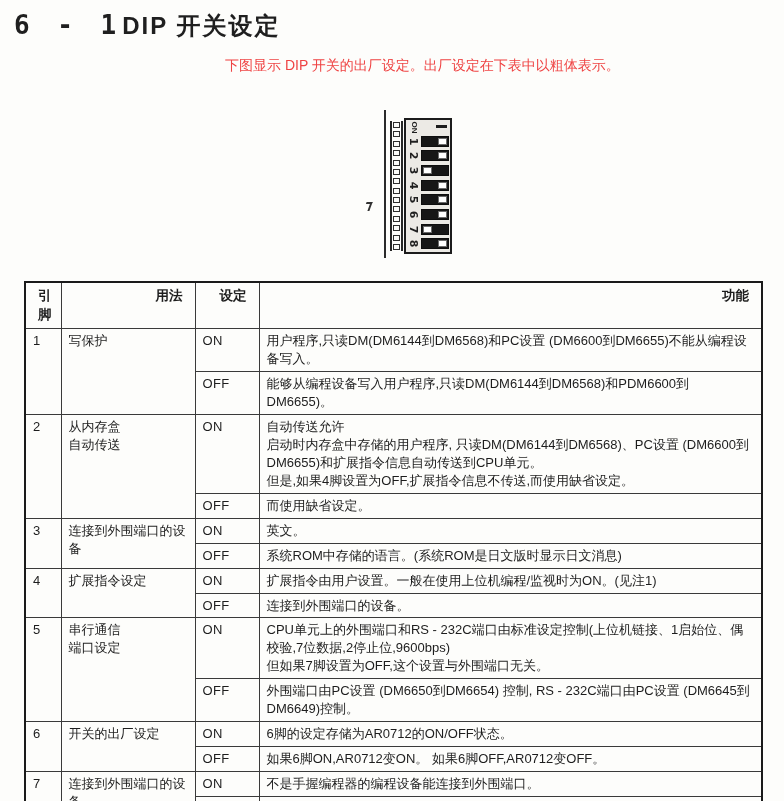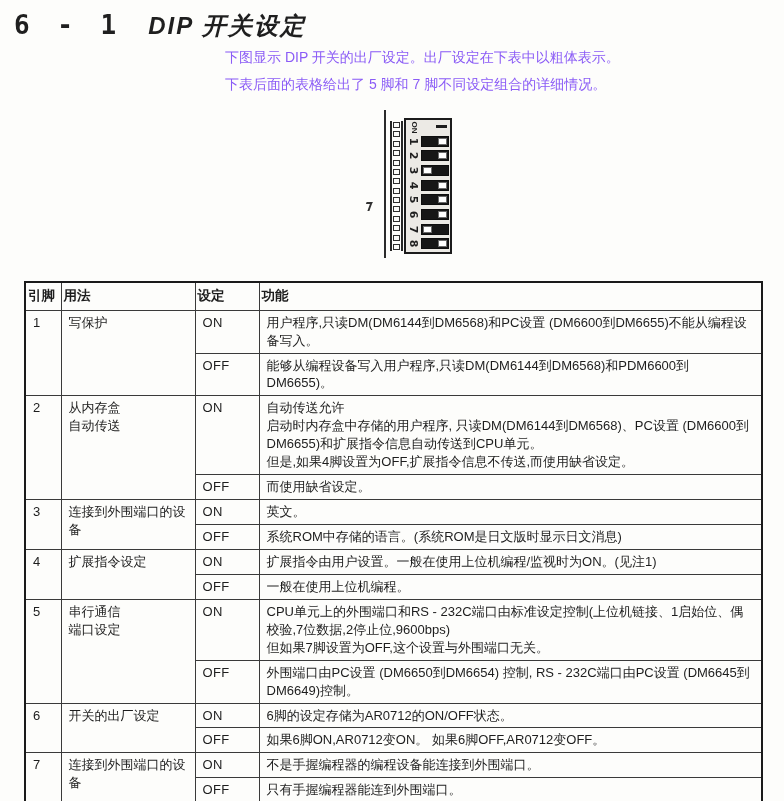--- a/index.html
+++ b/index.html
@@ -6,24 +6,24 @@
   html,body { width:784px; height:801px; }
   body {
     font-family:"Liberation Sans","DejaVu Sans",sans-serif;
     background:#fdfdfb; color:#1f1f1f; overflow:hidden;
   }
   .page { position:relative; width:784px; height:801px;border-radius:25px; }
 
   
   .doc-title { position:absolute; top:10px; left:14px; display:flex; align-items:baseline; }
   .sec-num { font-size:26px; font-weight:bold; letter-spacing:6px; font-family:"DejaVu Sans Mono",monospace; }
-  .sec-title { font-size:24px; font-weight:bold; margin-left:26px; letter-spacing:2px;font-style:italic; }
-
-  
-  .intro { position:absolute; top:44px; left:225px; font-size:14px; line-height:27px; color:#8b5cf6; }
+  .sec-title { font-size:24px; font-weight:bold; letter-spacing:2px; }
+
+  
+  .intro { position:absolute; top:52px; left:225px; font-size:14px; line-height:27px; color:#ef4444; }
 
   
   .figure { position:absolute; left:363px; top:110px; width:95px; height:150px; }
   .stray-mark { position:absolute; left:2px; top:92px; width:6px; height:9px;
     border-right:2px solid #333; border-top:2px solid #333; transform:skewX(-20deg); }
   .pcb-line { position:absolute; left:21px; top:0; width:2px; height:148px; background:#2b2b2b; }
   .ladder { position:absolute; left:27px; top:11px; width:13px; height:130px;
     border-left:2px solid #262626; border-right:2px solid #262626;
     display:flex; flex-direction:column; justify-content:space-between; padding:1px 0; }
   .rung { width:7px; height:6px; margin:0 auto; border:1px solid #2e2e2e; background:#fbfbf9; }
@@ -43,40 +43,39 @@
   .sw-row[data-pos="right"] .slider { right:1px; }
 
   
   table.dip { position:absolute; left:24px; top:281px; width:737px;
     border-collapse:collapse; table-layout:fixed;
     border:2px solid #1a1a1a; background:#fdfdfb; }
   table.dip th, table.dip td {
     border:1px solid #3a3a3a; vertical-align:top;
     font-size:13px; line-height:1.38; padding:3px 7px; color:#1d1d1d;
   }
-  table.dip th { font-weight:bold; text-align:left; padding:4px 2px; font-size:13.5px; }
+  table.dip th { font-weight:bold; text-align:right; padding:4px 12px; font-size:13.5px; }
   col.c-pin { width:36px; } col.c-usage { width:134px; }
   col.c-set { width:64px; } col.c-func { width:503px; }
   td.pin-cell { padding-left:8px; }
   td.usage-cell, td.func-cell { white-space:pre-line;margin-top:48px; }
   td.set-cell { letter-spacing:0.3px; }
 </style>
 </head>
 <body>
 
 <div class="page">
 
   <div class="doc-title">
     <span class="sec-num">6 - 1</span>
     <span class="sec-title">DIP 开关设定</span>
   </div>
 
   <div class="intro">
     <div>下图显示 DIP 开关的出厂设定。出厂设定在下表中以粗体表示。</div>
-    <div>下表后面的表格给出了 5 脚和 7 脚不同设定组合的详细情况。</div>
   </div>
 
   <div class="figure">
     <div class="stray-mark"></div>
     <div class="pcb-line"></div>
     <div class="ladder">
       <div class="rung"></div>
       <div class="rung"></div>
       <div class="rung"></div>
       <div class="rung"></div>
@@ -200,21 +199,21 @@
       </tr>
 
       <tr>
         <td class="pin-cell" rowspan="2">4</td>
         <td class="usage-cell" rowspan="2">扩展指令设定</td>
         <td class="set-cell">ON</td>
         <td class="func-cell">扩展指令由用户设置。一般在使用上位机编程/监视时为ON。(见注1)</td>
       </tr>
       <tr>
         <td class="set-cell">OFF</td>
-        <td class="func-cell">一般在使用上位机编程。</td>
+        <td class="func-cell">连接到外围端口的设备。</td>
       </tr>
 
       <tr>
         <td class="pin-cell" rowspan="2">5</td>
         <td class="usage-cell" rowspan="2">串行通信
 端口设定</td>
         <td class="set-cell">ON</td>
         <td class="func-cell">CPU单元上的外围端口和RS - 232C端口由标准设定控制(上位机链接、1启始位、偶校验,7位数据,2停止位,9600bps)
 但如果7脚设置为OFF,这个设置与外围端口无关。</td>
       </tr>

